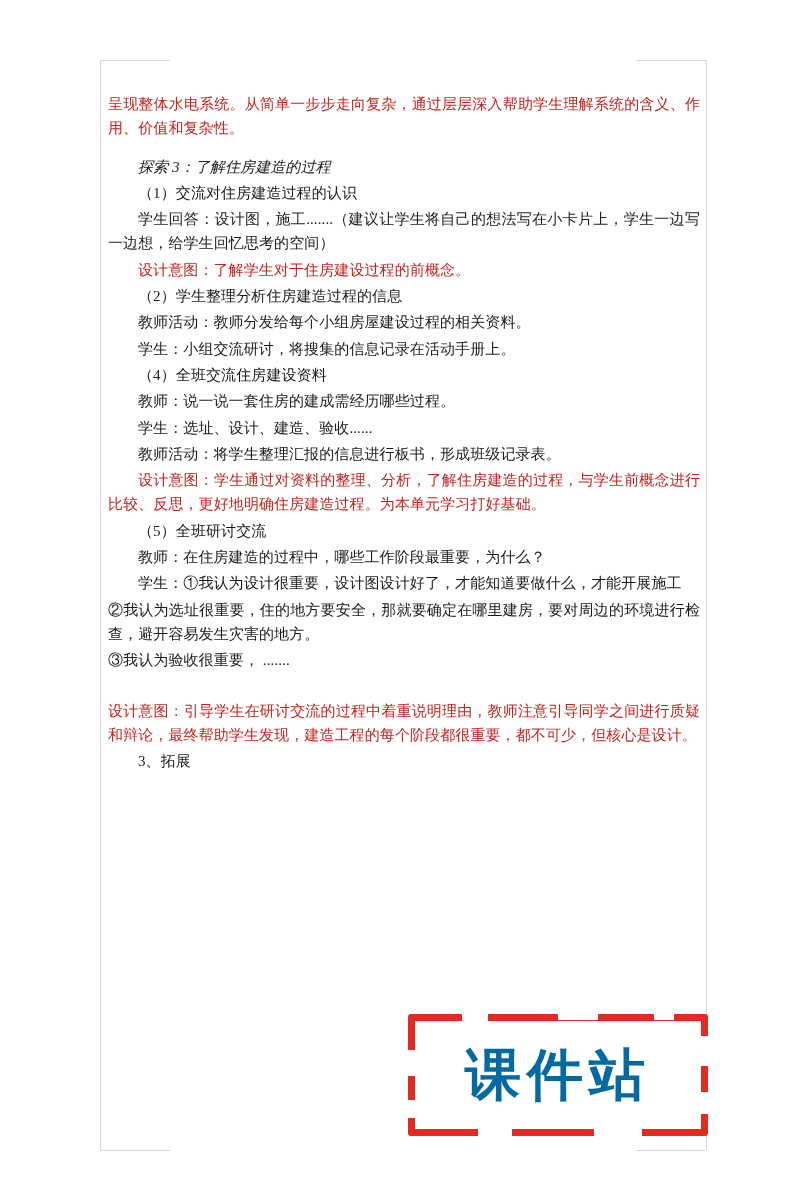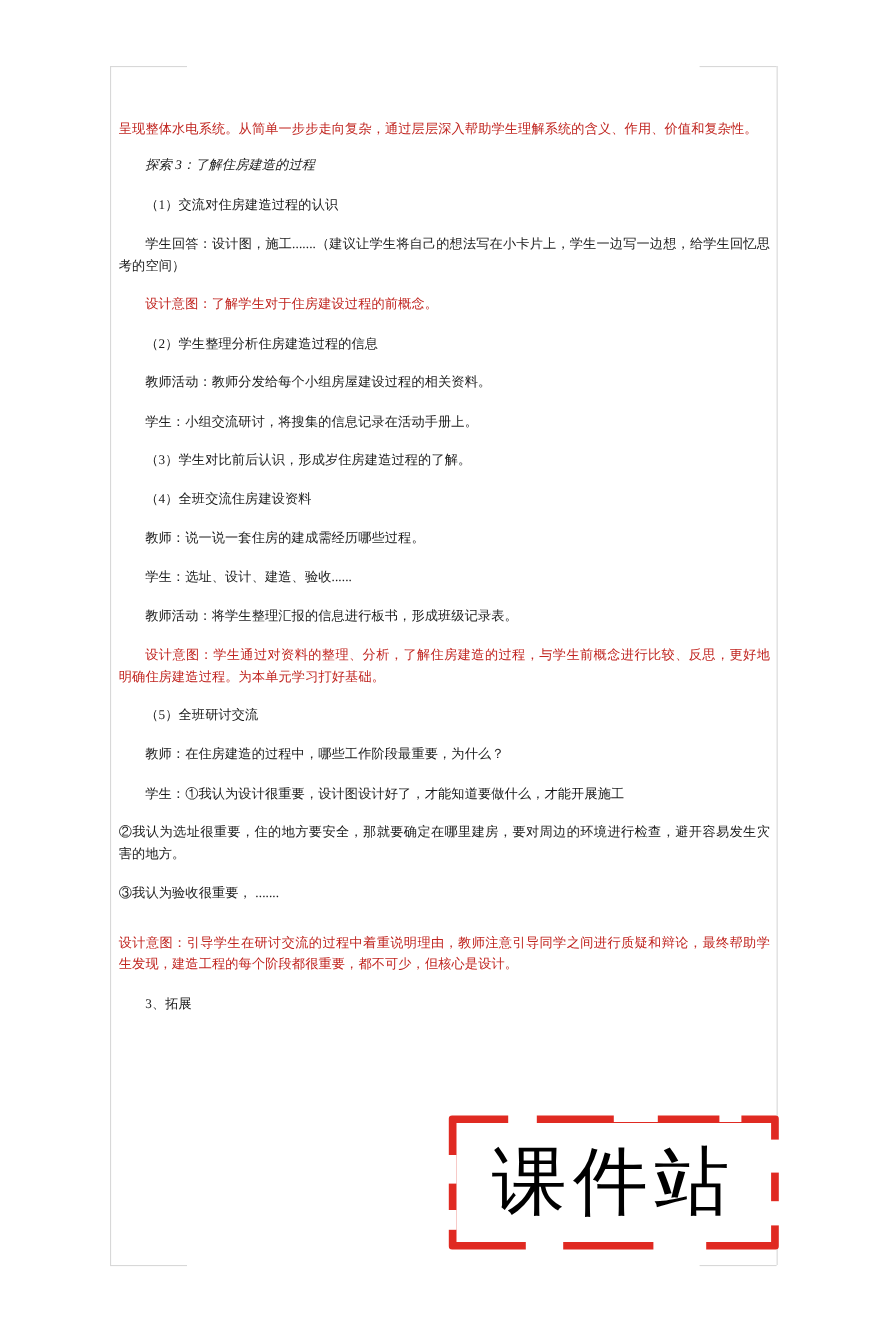--- a/index.html
+++ b/index.html
@@ -36,22 +36,22 @@
   .frame-h-bot-r { left: 636px;  top: 1150px; width: 70px; height: 1px; }
 
   #content {
     position: absolute;
     left: 108px;
     top: 92px;
     width: 592px;
   }
 
   p {
-    margin: 16px 0 2px 0;
-    font-size: 12px;
+    margin: 0 0 2px 0;
+    font-size: 15px;
     line-height: 1.62;
     color: #1a1a1a;
     letter-spacing: 0.1px;
     text-align: justify;
   }
   p.red {
     color: #c0241f;
   }
   p.ind1 { text-indent: 2em; }
   p.ind0 { text-indent: 0; }
@@ -94,24 +94,24 @@
   .n7 { left: 292px; top: 78px;  width: 14px; height: 22px; }
   .n8 { left: 70px;  top: 114px; width: 34px; height: 14px; }
   .n9 { left: 186px; top: 114px; width: 48px; height: 14px; }
 
   #watermark .stamp-text {
     position: absolute;
     left: 0; right: 0; top: 0; bottom: 0;
     display: flex;
     align-items: center;
     justify-content: center;
-    color: #000000;
+    color: #0369a1;
     font-family: "DejaVu Sans", "Liberation Sans", sans-serif;
-    font-weight: normal;
-    font-size: 68px;
+    font-weight: bold;
+    font-size: 56px;
     letter-spacing: 6px;
     line-height: 1;
   }
 </style>
 </head>
 <body>
 
 <div id="page">
 
   <div class="frame-line frame-v-left"></div>
@@ -123,21 +123,20 @@
 
   <div id="content">
     <p class="red ind0">呈现整体水电系统。从简单一步步走向复杂，通过层层深入帮助学生理解系统的含义、作用、价值和复杂性。</p>
     <p class="ind1 gap-top">探索 3：了解住房建造的过程</p>
     <p class="ind1">（1）交流对住房建造过程的认识</p>
     <p class="ind1">学生回答：设计图，施工.......（建议让学生将自己的想法写在小卡片上，学生一边写一边想，给学生回忆思考的空间）</p>
     <p class="red ind1">设计意图：了解学生对于住房建设过程的前概念。</p>
     <p class="ind1">（2）学生整理分析住房建造过程的信息</p>
     <p class="ind1">教师活动：教师分发给每个小组房屋建设过程的相关资料。</p>
     <p class="ind1">学生：小组交流研讨，将搜集的信息记录在活动手册上。</p>
-    <p class="ind1">（3）学生对比前后认识，形成岁住房建造过程的了解。</p>
     <p class="ind1">（4）全班交流住房建设资料</p>
     <p class="ind1">教师：说一说一套住房的建成需经历哪些过程。</p>
     <p class="ind1">学生：选址、设计、建造、验收......</p>
     <p class="ind1">教师活动：将学生整理汇报的信息进行板书，形成班级记录表。</p>
     <p class="red ind1">设计意图：学生通过对资料的整理、分析，了解住房建造的过程，与学生前概念进行比较、反思，更好地明确住房建造过程。为本单元学习打好基础。</p>
     <p class="ind1">（5）全班研讨交流</p>
     <p class="ind1">教师：在住房建造的过程中，哪些工作阶段最重要，为什么？</p>
     <p class="ind1">学生：①我认为设计很重要，设计图设计好了，才能知道要做什么，才能开展施工</p>
     <p class="ind0">②我认为选址很重要，住的地方要安全，那就要确定在哪里建房，要对周边的环境进行检查，避开容易发生灾害的地方。</p>
     <p class="ind0">③我认为验收很重要，  .......</p>

